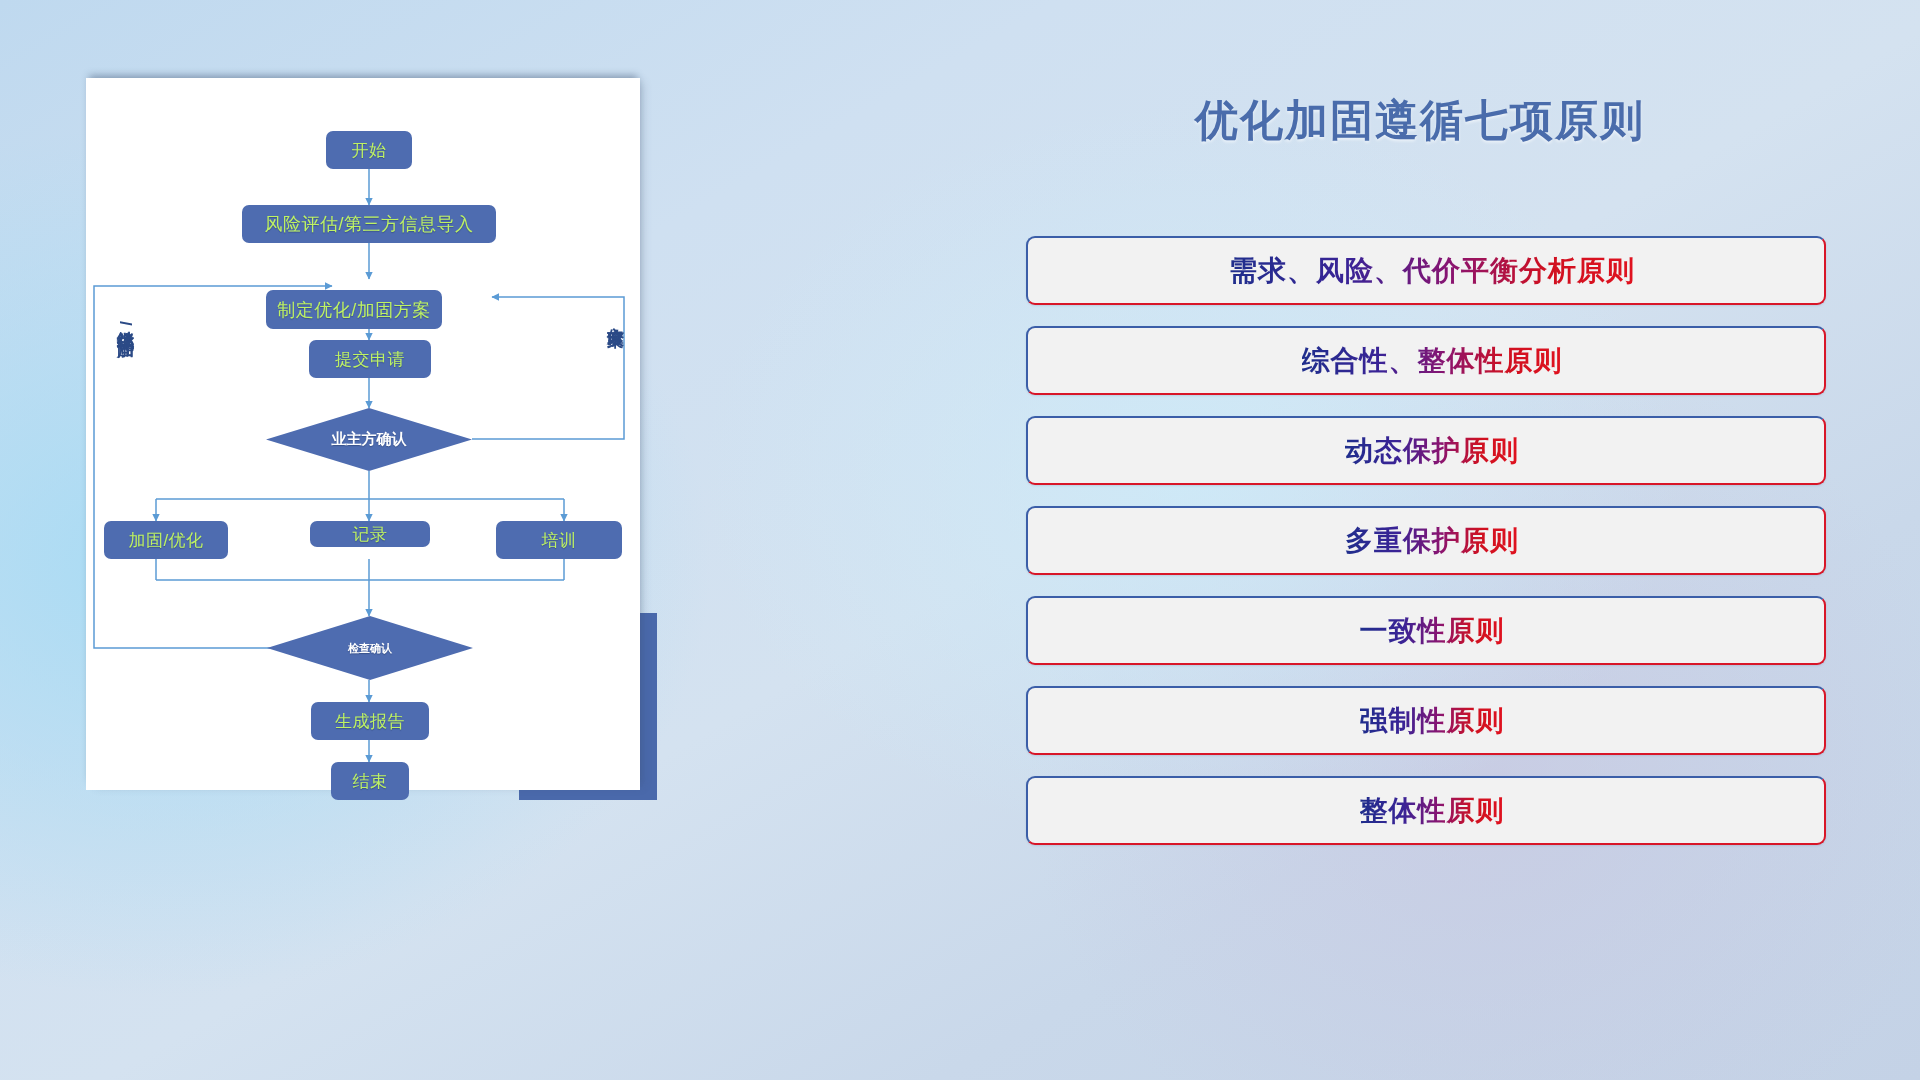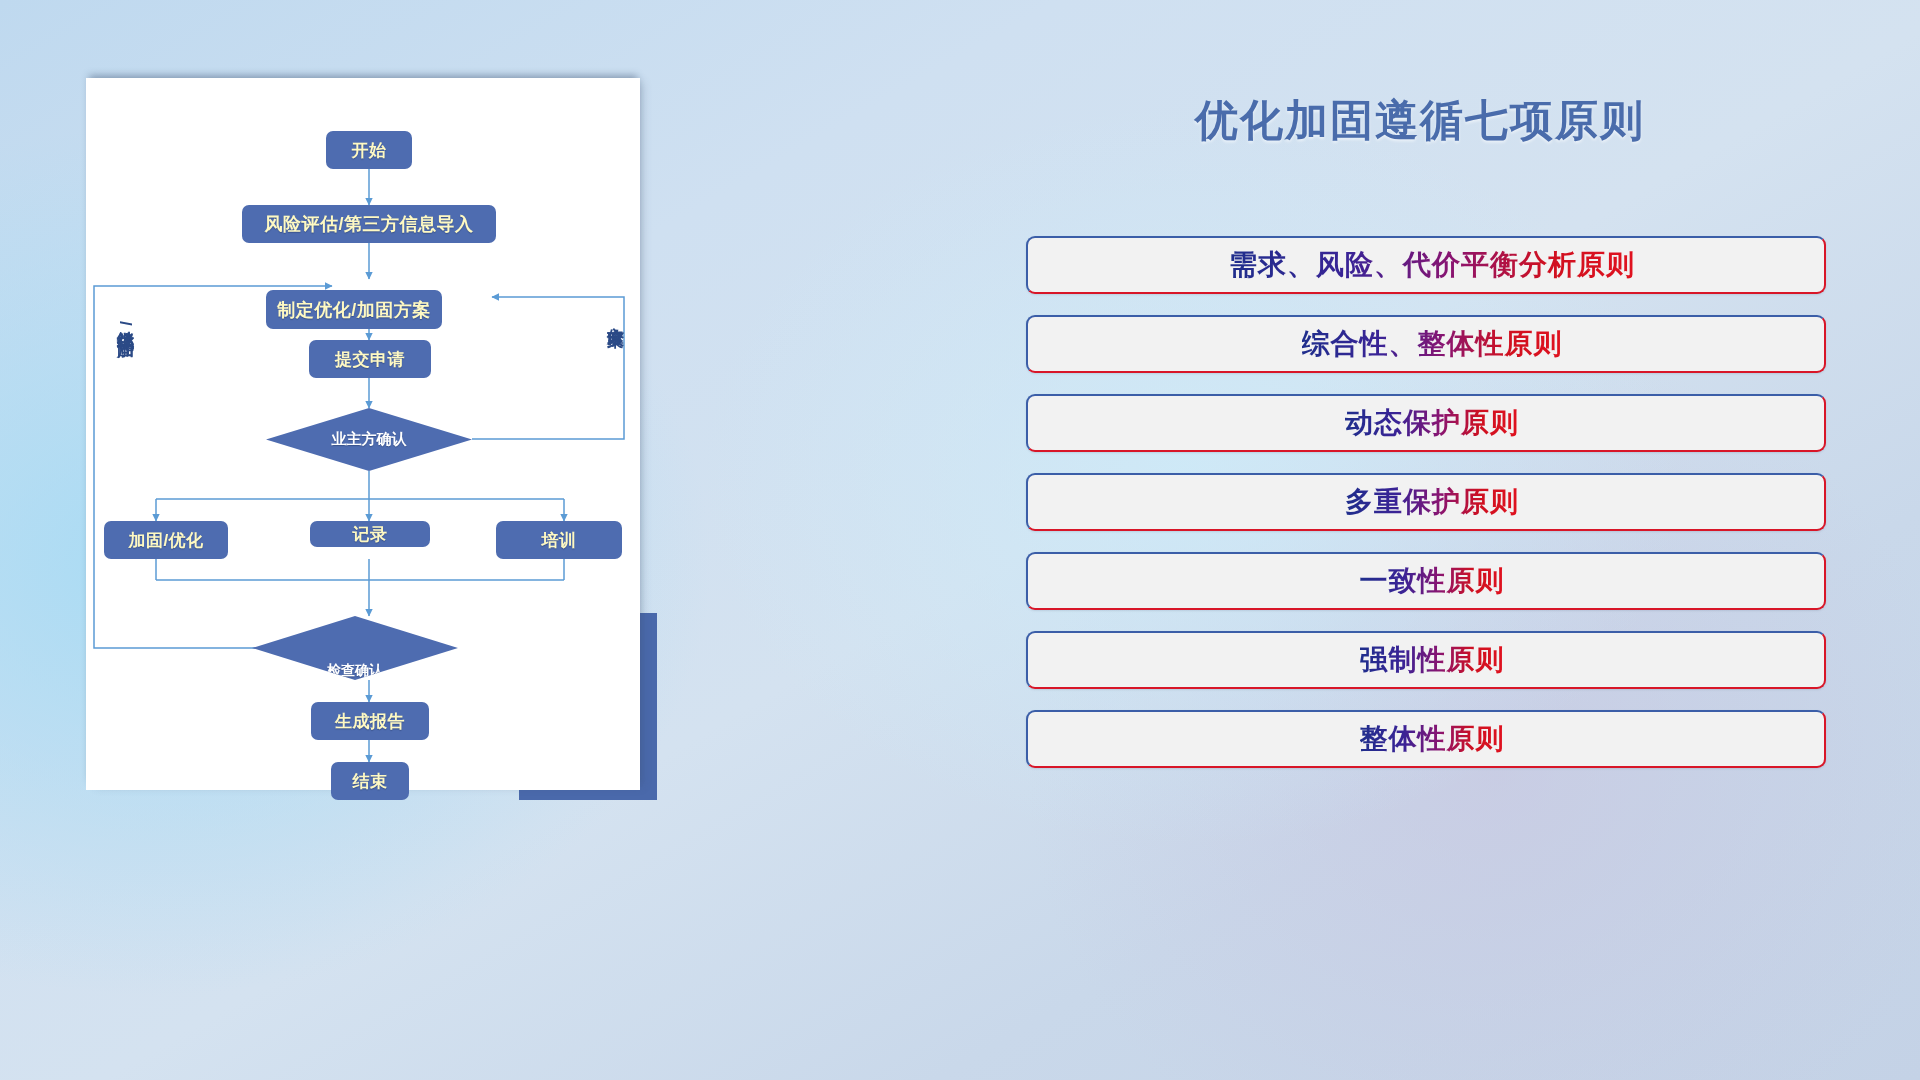--- a/index.html
+++ b/index.html
@@ -26,24 +26,24 @@
   }
   .flow-card{
     position:absolute;left:86px;top:78px;width:554px;height:712px;
     background:#ffffff;
     box-shadow:0 -6px 7px -3px rgba(60,80,110,0.40), 6px 0 9px -4px rgba(60,80,110,0.28);
   }
   .flow-inner{position:absolute;inset:0;}
 
   .node{
     position:absolute;box-sizing:border-box;
-    background:#4e6cb0;color:#fef9c3;
+    background:#4e6cb0;color:#bef264;
     border-radius:7px;
     display:flex;align-items:center;justify-content:center;
-    font-weight:bold;letter-spacing:0.5px;
+    font-weight:normal;letter-spacing:0.5px;
     text-shadow:0 1px 1px rgba(20,35,70,0.35);
     white-space:nowrap;
   }
   .diamond{
     position:absolute;
     background:#4e6cb0;color:#ffffff;
     clip-path:polygon(50% 0%,100% 50%,50% 100%,0% 50%);
     display:flex;align-items:center;justify-content:center;
     font-weight:bold;
     text-shadow:0 1px 1px rgba(20,35,70,0.35);
@@ -61,21 +61,21 @@
   .panel-title{
     position:absolute;left:1020px;top:92px;width:800px;
     text-align:center;
     font-size:43px;font-weight:bold;letter-spacing:2px;
     color:#4a6cab;
     text-shadow:0 2px 3px rgba(255,255,255,0.55);
   }
   .cards{position:absolute;left:1026px;top:236px;width:800px;}
   .pcard{
     position:relative;box-sizing:border-box;
-    height:58px;margin-bottom:21px;
+    height:69px;margin-bottom:21px;
     background:#f2f2f2;
     border-radius:9px;
     border-top:2.2px solid #3b5ea8;
     border-left:2.2px solid #3b5ea8;
     border-right:2.2px solid #d81628;
     border-bottom:2.6px solid #d81628;
     display:flex;align-items:center;justify-content:center;
     box-shadow:0 1px 2px rgba(90,110,140,0.18);
     padding-left:12px;
   }
@@ -158,21 +158,21 @@
       </div>
 
       <div class="node" style="left:224px;top:443px;width:120px;height:26px;font-size:17px;">
         <span>记录</span>
       </div>
 
       <div class="node" style="left:410px;top:443px;width:126px;height:38px;font-size:17px;">
         <span>培训</span>
       </div>
 
-      <div class="diamond" style="left:166px;top:538px;width:206px;height:64px;font-size:14px;align-items:flex-end;">
+      <div class="diamond" style="left:181px;top:538px;width:206px;height:64px;font-size:11px;">
         <span>检查确认</span>
       </div>
 
       <div class="node" style="left:225px;top:624px;width:118px;height:38px;font-size:17px;">
         <span>生成报告</span>
       </div>
 
       <div class="node" style="left:245px;top:684px;width:78px;height:38px;font-size:17px;">
         <span>结束</span>
       </div>

